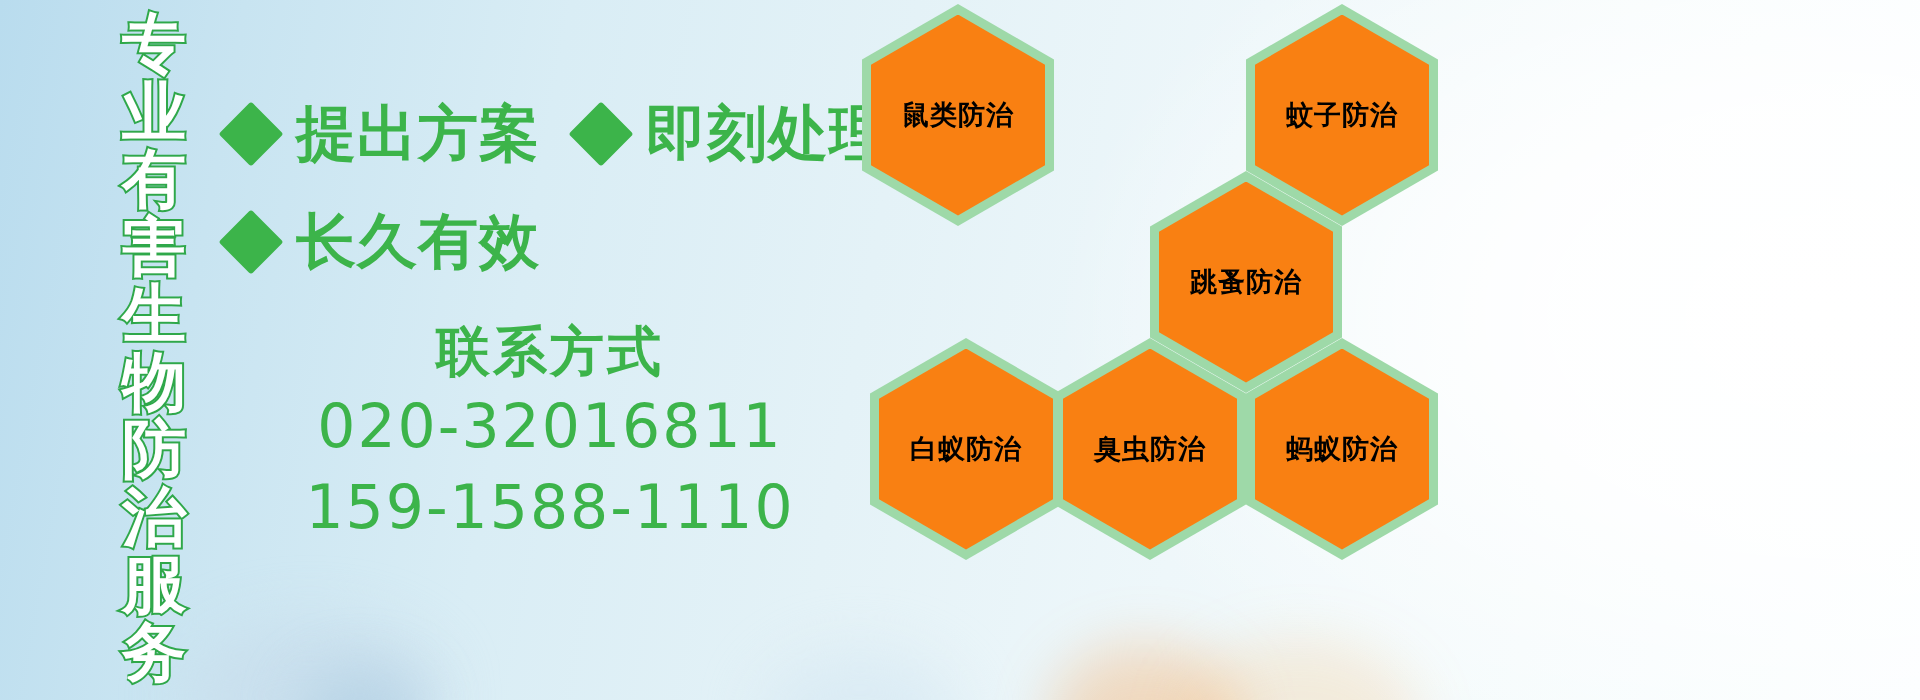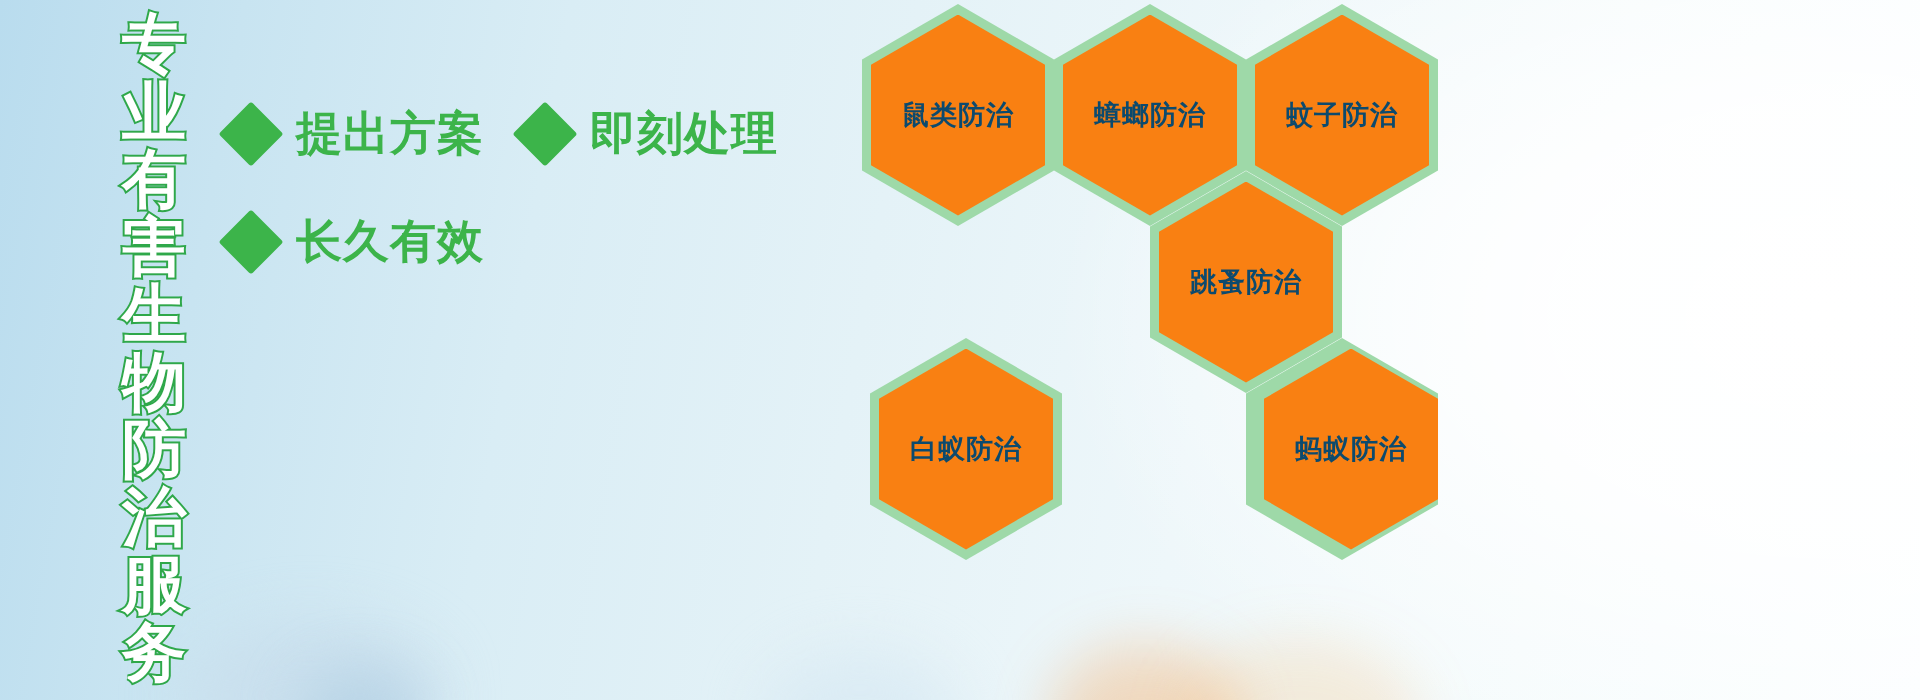--- a/index.html
+++ b/index.html
@@ -43,21 +43,21 @@
   .feature-row{display:flex;align-items:center;height:108px;}
   .feature-item{display:flex;align-items:center;}
   .feature-item + .feature-item{margin-left:38px;}
   .dia{
     width:46px;height:46px;background:#3cb44a;
     transform:rotate(45deg);flex:0 0 auto;border-radius:3px;
   }
   .feature-label{
     margin-left:22px;
     font-family:"DejaVu Sans","Liberation Sans",sans-serif;
-    font-size:46px;font-weight:700;color:#3cb44a;letter-spacing:1px;white-space:nowrap;
+    font-size:60px;font-weight:700;color:#3cb44a;letter-spacing:1px;white-space:nowrap;
   }
 
   
   #contact{position:absolute;left:300px;top:318px;width:500px;text-align:center;}
   #contact-title{
     font-family:"DejaVu Sans","Liberation Sans",sans-serif;
     font-size:54px;font-weight:700;color:#3cb44a;letter-spacing:3px;
     line-height:1.25;
   }
   .phone{
@@ -75,21 +75,21 @@
     clip-path:polygon(50% 0%,100% 25%,100% 75%,50% 100%,0% 75%,0% 25%);
   }
   .hex-inner{
     width:174px;height:201px;
     background:#f98012;
     clip-path:polygon(50% 0%,100% 25%,100% 75%,50% 100%,0% 75%,0% 25%);
     display:flex;align-items:center;justify-content:center;
   }
   .hex-label{
     font-family:"DejaVu Sans","Liberation Sans",sans-serif;
-    font-size:27px;font-weight:700;color:#0c4a6e;letter-spacing:1px;
+    font-size:27px;font-weight:700;color:#000000;letter-spacing:1px;
     white-space:nowrap;text-align:center;
   }
 </style>
 </head>
 <body>
 
 <div id="banner">
 
   <div class="blob b1"></div>
   <div class="blob b2"></div>
@@ -122,51 +122,56 @@
       </div>
     </div>
     <div class="feature-row">
       <div class="feature-item">
         <span class="dia"></span>
         <span class="feature-label">长久有效</span>
       </div>
     </div>
   </div>
 
+  <div id="contact">
+    <div id="contact-title">联系方式</div>
+    <div class="phone">020-32016811</div>
+    <div class="phone">159-1588-1110</div>
+  </div>
 
   <div id="honeycomb">
 
     <div class="hex" style="left:0px;top:6px;">
       <div class="hex-inner">
         <span class="hex-label">鼠类防治</span>
-      </div>
-    </div>
-    <div class="hex" style="left:192px;top:6px;">
-      <div class="hex-inner">
-        <span class="hex-label">蟑螂防治</span>
       </div>
     </div>
     <div class="hex" style="left:384px;top:6px;">
       <div class="hex-inner">
         <span class="hex-label">蚊子防治</span>
       </div>
     </div>
 
     <div class="hex" style="left:288px;top:173px;">
       <div class="hex-inner">
         <span class="hex-label">跳蚤防治</span>
       </div>
     </div>
 
     <div class="hex" style="left:8px;top:340px;">
       <div class="hex-inner">
         <span class="hex-label">白蚁防治</span>
       </div>
     </div>
-    <div class="hex" style="left:384px;top:340px;justify-content:flex-end;">
+    <div class="hex" style="left:192px;top:340px;">
+      <div class="hex-inner">
+        <span class="hex-label">臭虫防治</span>
+      </div>
+    </div>
+    <div class="hex" style="left:384px;top:340px;">
       <div class="hex-inner">
         <span class="hex-label">蚂蚁防治</span>
       </div>
     </div>
 
   </div>
 
 </div>
 
 </body></html>

